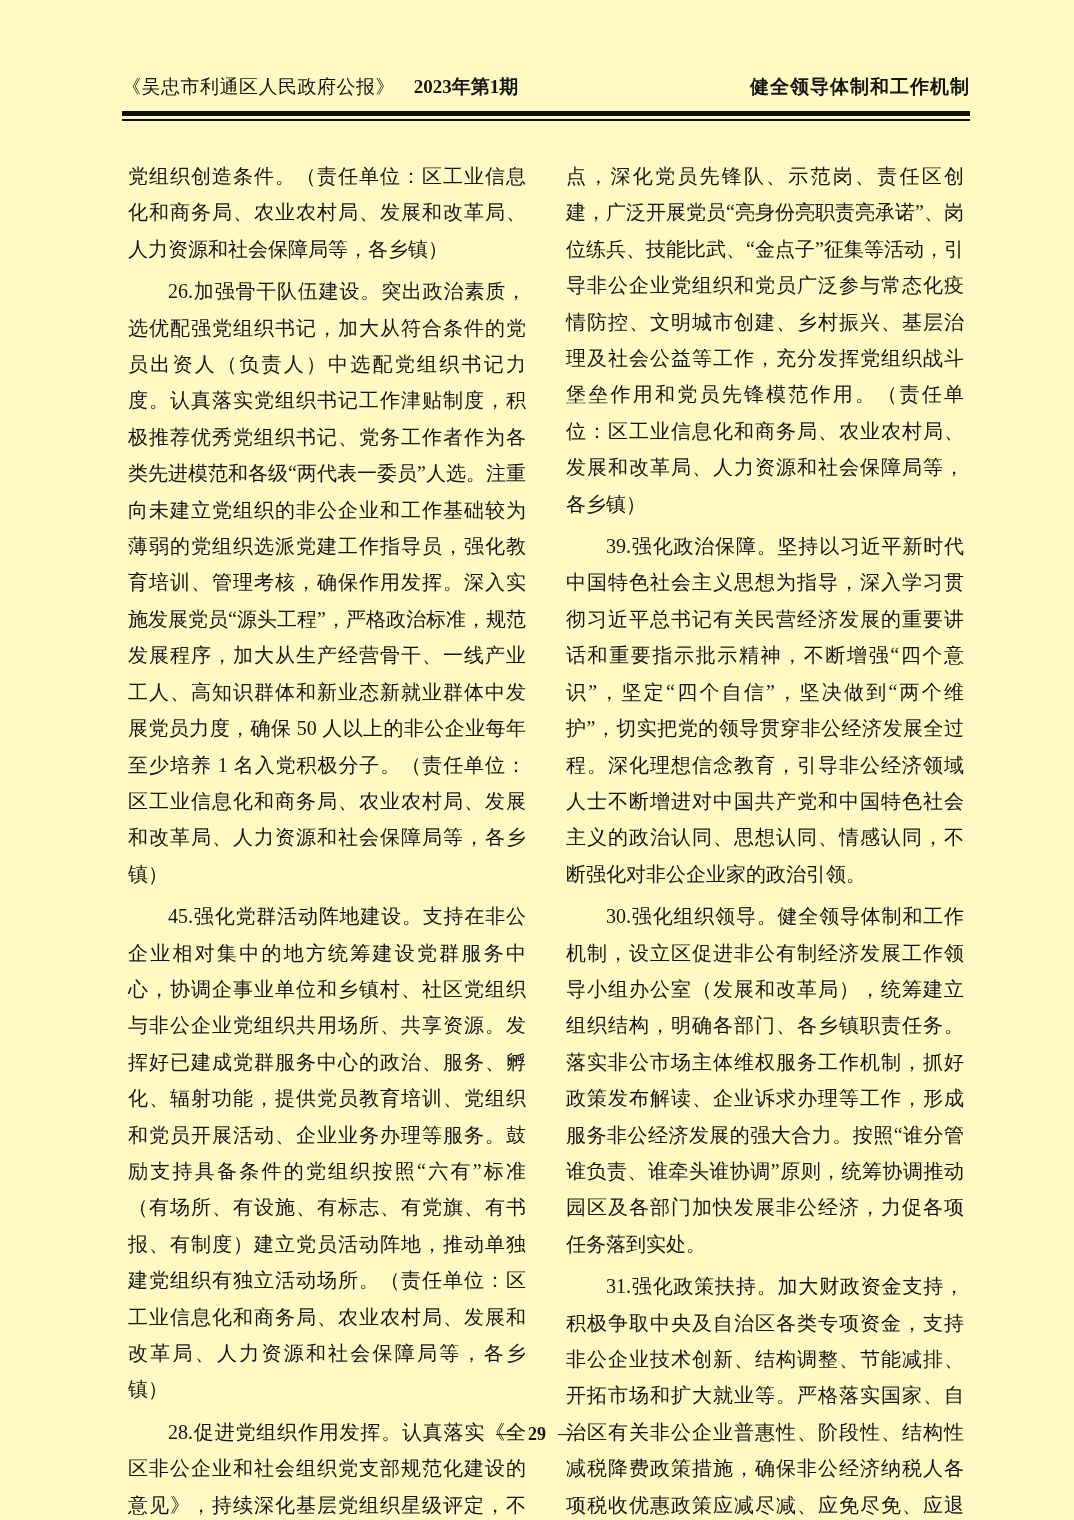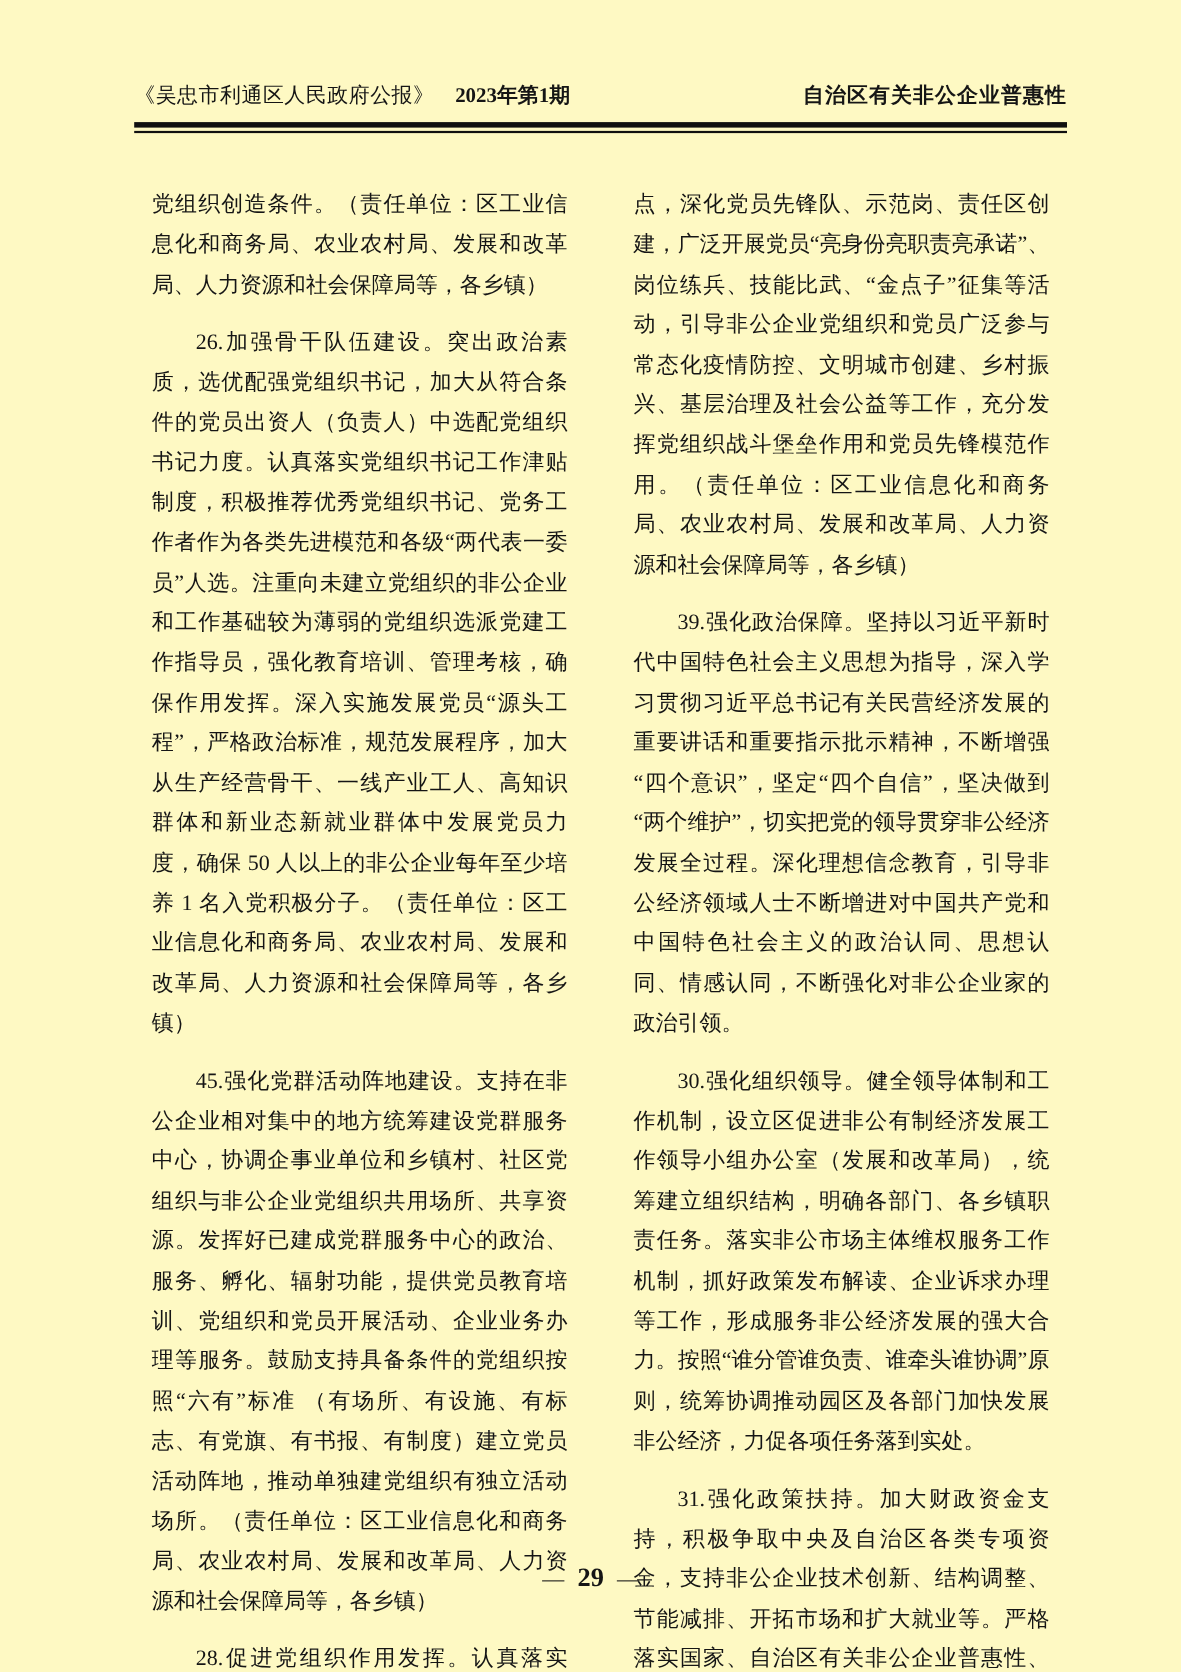--- a/index.html
+++ b/index.html
@@ -35,53 +35,53 @@
     gap: 28px;
     margin-top: 31px;
   }
   .col {
     flex: 1 1 0;
     min-width: 0;
     font-size: 20px;
     line-height: 36.4px;
     text-align: justify;
   }
-  .para { margin: 16px; text-indent: 2em; }
+  .para { margin: 6px; text-indent: 2em; }
   .para.continuation { text-indent: 0; }
   .para.heading {
     font-weight: bold;
     font-family: "Liberation Sans", "DejaVu Sans", sans-serif;
     letter-spacing: 1px;
   }
   .page-footer {
     position: absolute;
     left: 0; right: 0;
     top: 1422px;
     text-align: center;
     font-size: 20px;
     color: #151515;
   }
   .page-footer .dash { letter-spacing: 0; }
   .page-footer .page-num {
     font-weight: bold;
-    font-size: 24px;
+    font-size: 18px;
     margin: 0 12px;
   }
 </style>
 </head>
 <body>
 
 <div class="page">
 
   <header class="page-header">
     <div class="header-left">
       <span class="journal-title">《吴忠市利通区人民政府公报》</span>
       <span class="journal-issue">2023年第1期</span>
     </div>
-    <div class="header-right">自治区有关非公企业普惠性</div>
+    <div class="header-right">健全领导体制和工作机制</div>
   </header>
 
   <div class="header-rule">
     <div class="rule-thick"></div>
     <div class="rule-thin"></div>
   </div>
 
   <main class="columns">
     <section class="col">
         <p class="para continuation">党组织创造条件。（责任单位：区工业信息化和商务局、农业农村局、发展和改革局、人力资源和社会保障局等，各乡镇）</p>

